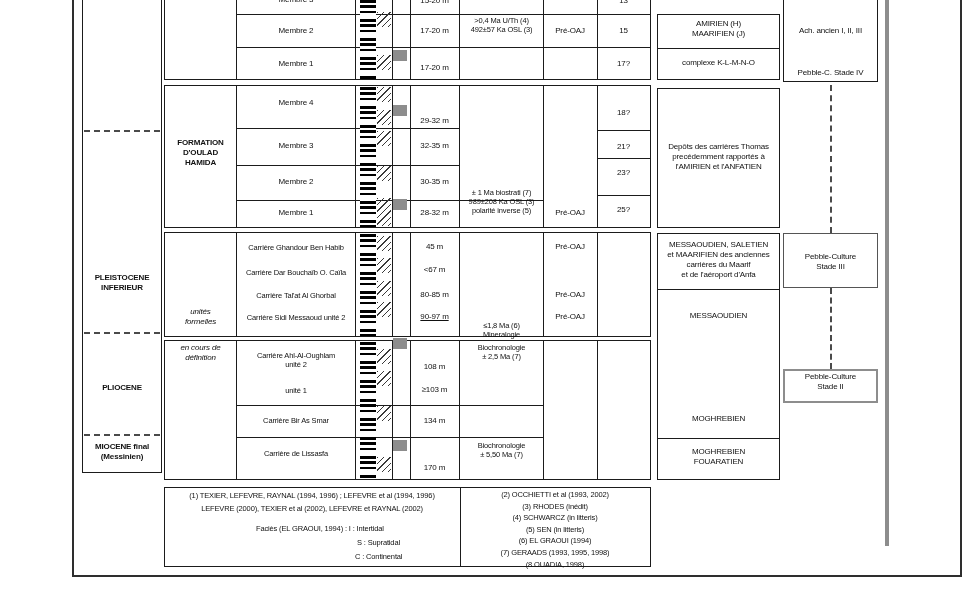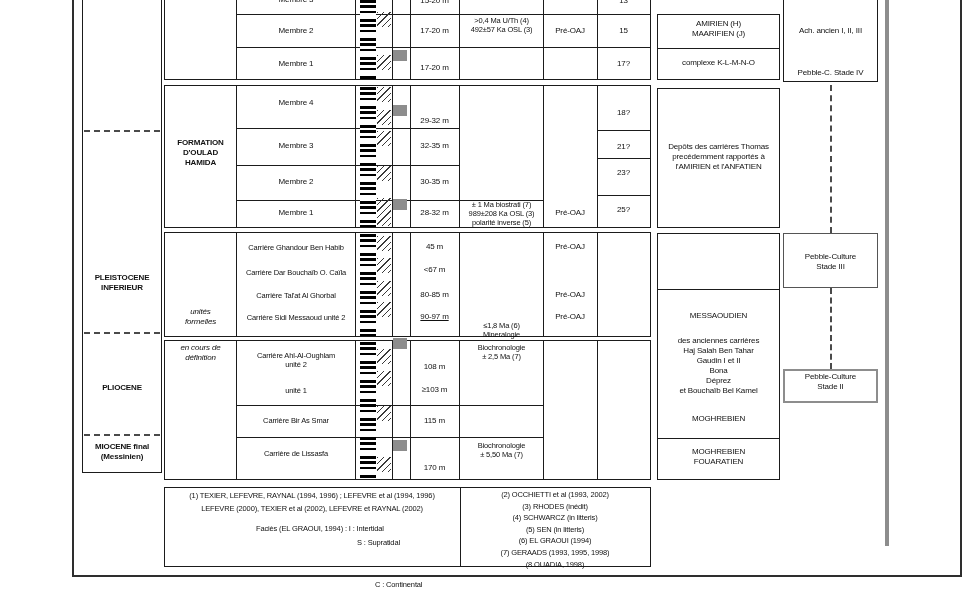--- a/index.html
+++ b/index.html
@@ -86,21 +86,21 @@
 D'OULAD
 HAMIDA</div>
   <div class="t" style="left:237px;top:98px;width:118px;">Membre 4</div>
   <div class="t" style="left:237px;top:141px;width:118px;">Membre 3</div>
   <div class="t" style="left:237px;top:177px;width:118px;">Membre 2</div>
   <div class="t" style="left:237px;top:208px;width:118px;">Membre 1</div>
   <div class="t" style="left:410px;top:116px;width:49px;">29-32 m</div>
   <div class="t" style="left:410px;top:141px;width:49px;">32-35 m</div>
   <div class="t" style="left:410px;top:177px;width:49px;">30-35 m</div>
   <div class="t" style="left:410px;top:208px;width:49px;">28-32 m</div>
-  <div class="t s7" style="left:460px;top:200px;width:83px;">± 1 Ma biostrati (7)
+  <div class="t s7" style="left:460px;top:188px;width:83px;">± 1 Ma biostrati (7)
 989±208 Ka OSL (3)
 polarité inverse (5)</div>
   <div class="t" style="left:543px;top:208px;width:54px;">Pré-OAJ</div>
   <div class="t" style="left:597px;top:108px;width:53px;">18?</div>
   <div class="t" style="left:597px;top:142px;width:53px;">21?</div>
   <div class="t" style="left:597px;top:168px;width:53px;">23?</div>
   <div class="t" style="left:597px;top:205px;width:53px;">25?</div>
   <div class="bands" style="top:87px;height:140px;"></div>
 
   <div class="box" style="left:164px;top:232px;width:487px;height:105px;"></div>
@@ -141,21 +141,21 @@
   <div class="t i" style="left:165px;top:343px;width:71px;">en cours de
 définition</div>
   <div class="t s7" style="left:236px;top:351px;width:120px;">Carrière Ahl-Al-Oughlam
 unité 2</div>
   <div class="t s7" style="left:236px;top:386px;width:120px;">unité 1</div>
   <div class="t" style="left:410px;top:362px;width:49px;">108 m</div>
   <div class="t" style="left:410px;top:385px;width:49px;">≥103 m</div>
   <div class="t s7" style="left:460px;top:343px;width:83px;">Biochronologie
 ± 2,5 Ma (7)</div>
   <div class="t s7" style="left:236px;top:416px;width:120px;">Carrière Bir As Smar</div>
-  <div class="t" style="left:410px;top:416px;width:49px;">115 m</div>
+  <div class="t" style="left:410px;top:416px;width:49px;">134 m</div>
   <div class="t s7" style="left:236px;top:449px;width:120px;">Carrière de Lissasfa</div>
   <div class="t" style="left:410px;top:463px;width:49px;">170 m</div>
   <div class="t s7" style="left:460px;top:441px;width:83px;">Biochronologie
 ± 5,50 Ma (7)</div>
   <div class="bands" style="top:342px;height:137px;"></div>
 
   <div class="hatch" style="top:12px;"></div>
   <div class="hatch" style="top:55px;"></div>
   <div class="hatch" style="top:87px;"></div>
   <div class="hatch" style="top:110px;"></div>
@@ -184,27 +184,25 @@
   <div class="t" style="left:657px;top:58px;width:123px;">complexe K-L-M-N-O</div>
 
   <div class="box" style="left:657px;top:88px;width:123px;height:140px;"></div>
   <div class="t" style="left:657px;top:142px;width:123px;">Depôts des carrières Thomas
 precédemment rapportés à
 l'AMIRIEN et l'ANFATIEN</div>
 
   <div class="box" style="left:657px;top:233px;width:123px;height:247px;"></div>
   <div class="hl" style="left:657px;top:289px;width:123px;"></div>
   <div class="hl" style="left:657px;top:438px;width:123px;"></div>
+  <div class="t" style="left:657px;top:240px;width:123px;">MESSAOUDIEN, SALETIEN
+et MAARIFIEN des anciennes
+carrières du Maarif
+et de l'aéroport d'Anfa</div>
   <div class="t" style="left:657px;top:311px;width:123px;">MESSAOUDIEN</div>
-  <div class="t" style="left:657px;top:336px;width:123px;">des anciennes carrières
-Haj Salah Ben Tahar
-Gaudin I et II
-Bona
-Déprez
-et Bouchaïb Bel Kamel</div>
   <div class="t" style="left:657px;top:414px;width:123px;">MOGHREBIEN</div>
   <div class="t" style="left:657px;top:447px;width:123px;">MOGHREBIEN
 FOUARATIEN</div>
 
   <div class="box" style="left:783px;top:-40px;width:95px;height:122px;"></div>
   <div class="t" style="left:783px;top:26px;width:95px;">Ach. ancien I, II, III</div>
   <div class="t" style="left:783px;top:68px;width:95px;">Pebble-C. Stade IV</div>
   <div class="dash" style="left:830px;top:85px;height:148px;"></div>
   <div class="box" style="left:783px;top:233px;width:95px;height:55px;border:1.5px solid #555;"></div>
   <div class="t" style="left:783px;top:252px;width:95px;">Pebble-Culture
@@ -213,21 +211,21 @@
   <div class="box" style="left:783px;top:369px;width:95px;height:34px;border:2px solid #8d8d8d;"></div>
   <div class="t" style="left:783px;top:372px;width:95px;">Pebble-Culture
 Stade II</div>
 
   <div class="box" style="left:164px;top:487px;width:487px;height:80px;"></div>
   <div class="vl" style="left:460px;top:487px;height:80px;"></div>
   <div class="t s7" style="left:168px;top:491px;width:288px;">(1) TEXIER, LEFEVRE, RAYNAL (1994, 1996) ; LEFEVRE et al (1994, 1996)</div>
   <div class="t s7" style="left:168px;top:504px;width:288px;">LEFEVRE (2000), TEXIER et al (2002), LEFEVRE et RAYNAL (2002)</div>
   <div class="t s7 la" style="left:256px;top:524px;width:200px;">Faciès (EL GRAOUI, 1994) : I : Intertidal</div>
   <div class="t s7 la" style="left:357px;top:538px;width:100px;">S : Supratidal</div>
-  <div class="t s7 la" style="left:375px;top:552px;width:100px;margin-top:28px;">C : Continental</div>
+  <div class="t s7 la" style="left:355px;top:552px;width:100px;">C : Continental</div>
   <div class="t s7" style="left:462px;top:490px;width:186px;">(2) OCCHIETTI et al (1993, 2002)</div>
   <div class="t s7" style="left:462px;top:502px;width:186px;">(3) RHODES (inédit)</div>
   <div class="t s7" style="left:462px;top:513px;width:186px;">(4) SCHWARCZ (in litteris)</div>
   <div class="t s7" style="left:462px;top:525px;width:186px;">(5) SEN (in litteris)</div>
   <div class="t s7" style="left:462px;top:536px;width:186px;">(6) EL GRAOUI (1994)</div>
   <div class="t s7" style="left:462px;top:548px;width:186px;">(7) GERAADS (1993, 1995, 1998)</div>
   <div class="t s7" style="left:462px;top:560px;width:186px;">(8 OUADIA, 1998)</div>
 
 </div>
 

